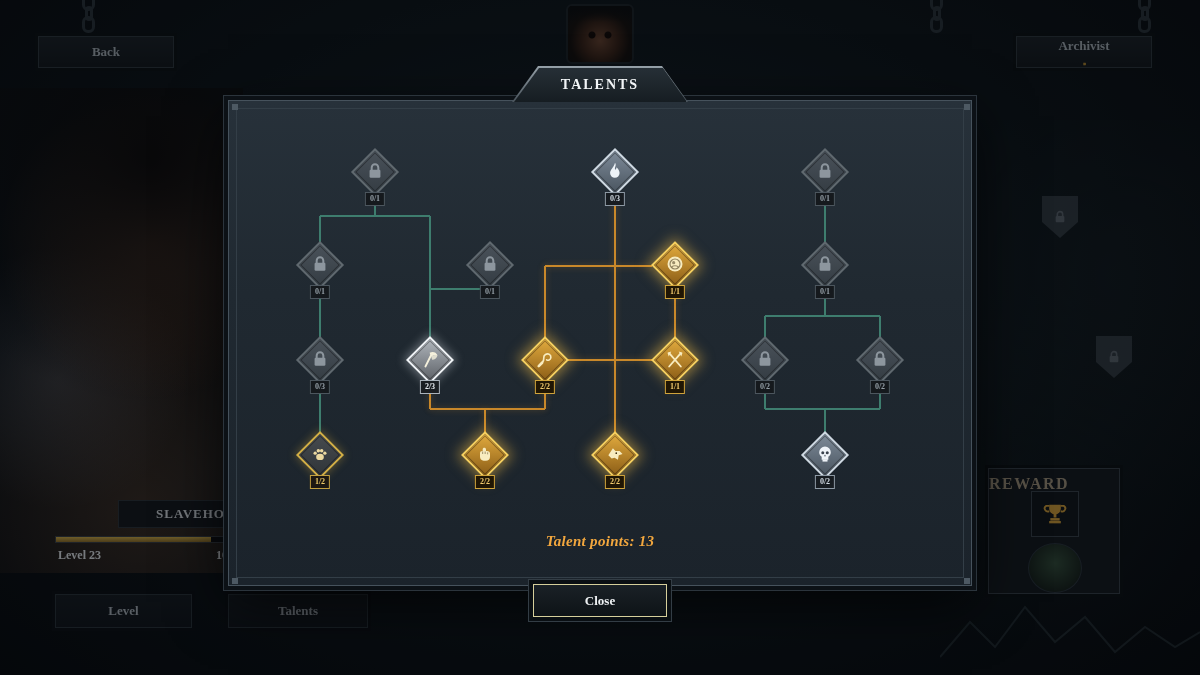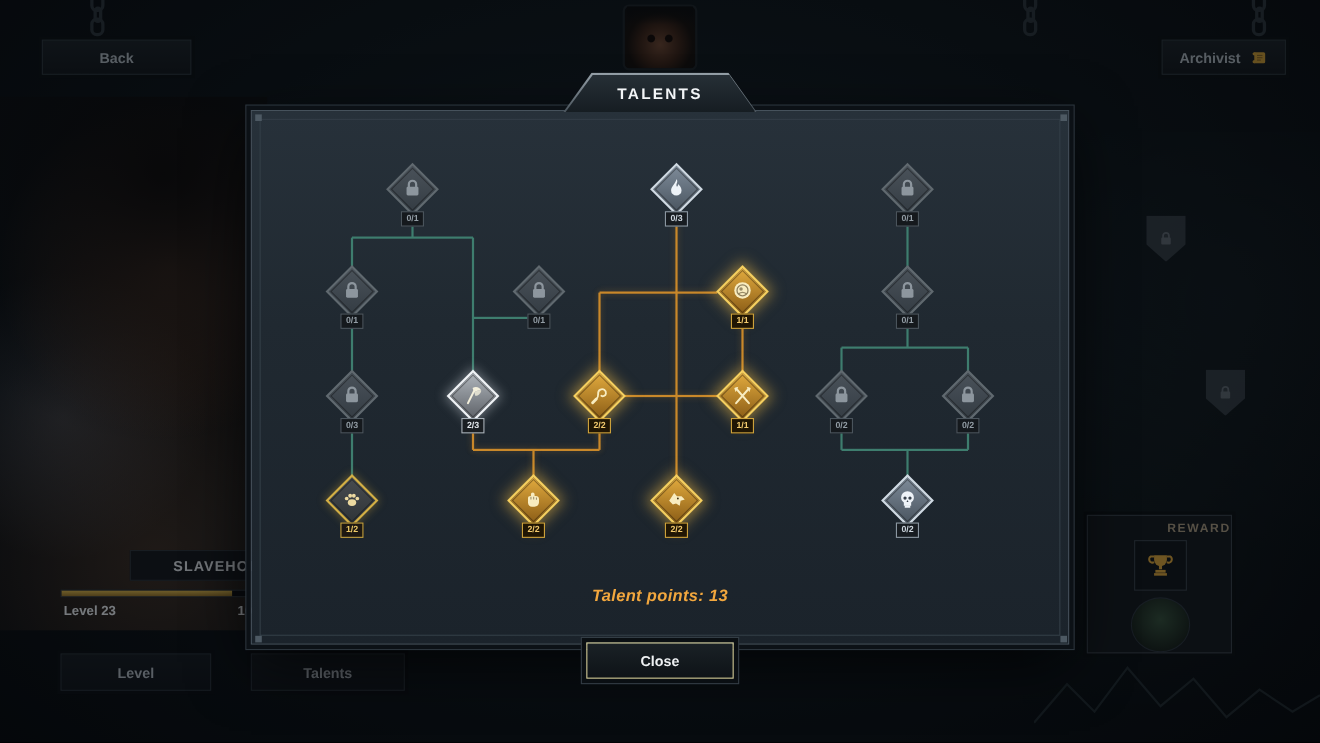--- a/index.html
+++ b/index.html
@@ -1,17 +1,17 @@
 <!DOCTYPE html>
 <html><head>
 <meta charset="utf-8">
 <style>
   html,body{margin:0;padding:0;background:#000;}
   .stage{position:relative;width:1200px;height:675px;overflow:hidden;
-    font-family:Liberation Sans, sans-serif;
+    font-family:Liberation Serif, serif;
     background:radial-gradient(ellipse at 50% 42%, #17222a 0%, #0d1519 55%, #06090c 100%);}
   
   .char-art{position:absolute;left:-12px;top:88px;width:255px;height:485px;z-index:1;
     background:
       radial-gradient(circle at 160px 70px, rgba(12,10,9,.95), transparent 55%),
       radial-gradient(circle at 165px 155px, rgba(150,100,68,.55), transparent 42%),
       radial-gradient(circle at 70px 290px, rgba(120,120,128,.35), transparent 38%),
       radial-gradient(circle at 155px 420px, rgba(130,88,58,.4), transparent 48%),
       radial-gradient(circle at 170px 245px, rgba(26,20,15,.85), transparent 52%);}
   .map-bg{position:absolute;right:0;top:120px;width:270px;height:520px;z-index:1;opacity:.5;
@@ -24,21 +24,21 @@
   .chain i{display:block;width:13px;height:17px;border:3px solid #2b343a;border-radius:6px;margin:-5px auto 0;background:transparent;box-sizing:border-box;}
   .chain i:first-child{margin-top:0;}
   .chain i:nth-child(even){width:8px;height:15px;border-radius:4px;}
   .c1{left:82px;} .c2{left:930px;} .c3{left:1138px;}
   
   .btn-top{position:absolute;height:32px;background:linear-gradient(#1b2227,#12181c);
     border:1px solid #2e393f;box-shadow:0 0 0 3px #0b1013;color:#aab4bb;font-weight:bold;
     font-size:13px;display:flex;align-items:center;justify-content:center;gap:8px;z-index:1;
     font-family:inherit;cursor:pointer;}
   .back-btn{left:38px;top:36px;width:136px;}
-  .archivist-btn{left:1056px;top:36px;width:113px;}
+  .archivist-btn{left:1016px;top:36px;width:136px;flex-direction:column;}
   .scroll-ic{width:17px;height:17px;color:#c99a35;}
   
   .portrait{position:absolute;left:566px;top:4px;width:68px;height:60px;z-index:2;
     border:2px solid #1d2429;border-radius:6px;box-sizing:border-box;
     background:radial-gradient(circle at 50% 62%, #6b4631 0%, #3a2418 38%, #16110d 62%, #0a0d0f 100%);}
   .portrait::after{content:"";position:absolute;left:14px;top:24px;width:36px;height:12px;
     background:
       radial-gradient(circle at 10px 5px,#120a07 3px,transparent 4px),
       radial-gradient(circle at 26px 5px,#120a07 3px,transparent 4px);}
   .portrait::before{content:"";position:absolute;left:2px;top:0;right:2px;height:16px;
@@ -55,22 +55,22 @@
   
   .tab-btn{position:absolute;top:594px;height:34px;background:linear-gradient(#161c21,#10151a);
     border:1px solid #2b343b;box-shadow:0 0 0 3px #0a0f12;color:#aeb7be;font-weight:bold;font-size:13px;
     z-index:1;font-family:inherit;cursor:pointer;}
   .tab-info{left:55px;width:137px;}
   .tab-talents{left:228px;width:140px;}
   .tab-custom{left:740px;width:148px;color:#8a939a;background:#10151a;border-color:#20282e;box-shadow:none;}
   
   .reward-panel{position:absolute;left:988px;top:468px;width:132px;height:126px;z-index:1;
     background:#141a1f;border:1px solid #39434b;box-shadow:0 0 0 3px #0b1013;box-sizing:border-box;}
-  .reward-title{position:absolute;left:0;right:0;top:6px;text-align:right;color:#a89a80;
-    font-weight:bold;font-size:11px;letter-spacing:1.5px;}
+  .reward-title{position:absolute;left:0;right:0;top:6px;text-align:left;color:#a89a80;
+    font-weight:bold;font-size:16px;letter-spacing:1.5px;}
   .reward-box{position:absolute;left:42px;top:22px;width:46px;height:44px;background:#10161a;
     border:1px solid #3a444c;display:flex;align-items:center;justify-content:center;cursor:pointer;}
   .trophy{width:28px;height:28px;color:#d9a43a;}
   .reward-emblem{position:absolute;left:39px;top:74px;width:52px;height:48px;border-radius:50%;
     border:1px solid #2c363e;background:radial-gradient(circle at 50% 40%, #35503c, #18231c 72%);}
   
   .map-badge{position:absolute;width:36px;height:42px;z-index:1;background:#3f4850;opacity:.75;
     clip-path:polygon(0 0,100% 0,100% 62%,50% 100%,0 62%);
     display:flex;align-items:center;justify-content:center;}
   .mb-ic{width:16px;height:16px;color:#79838c;}

